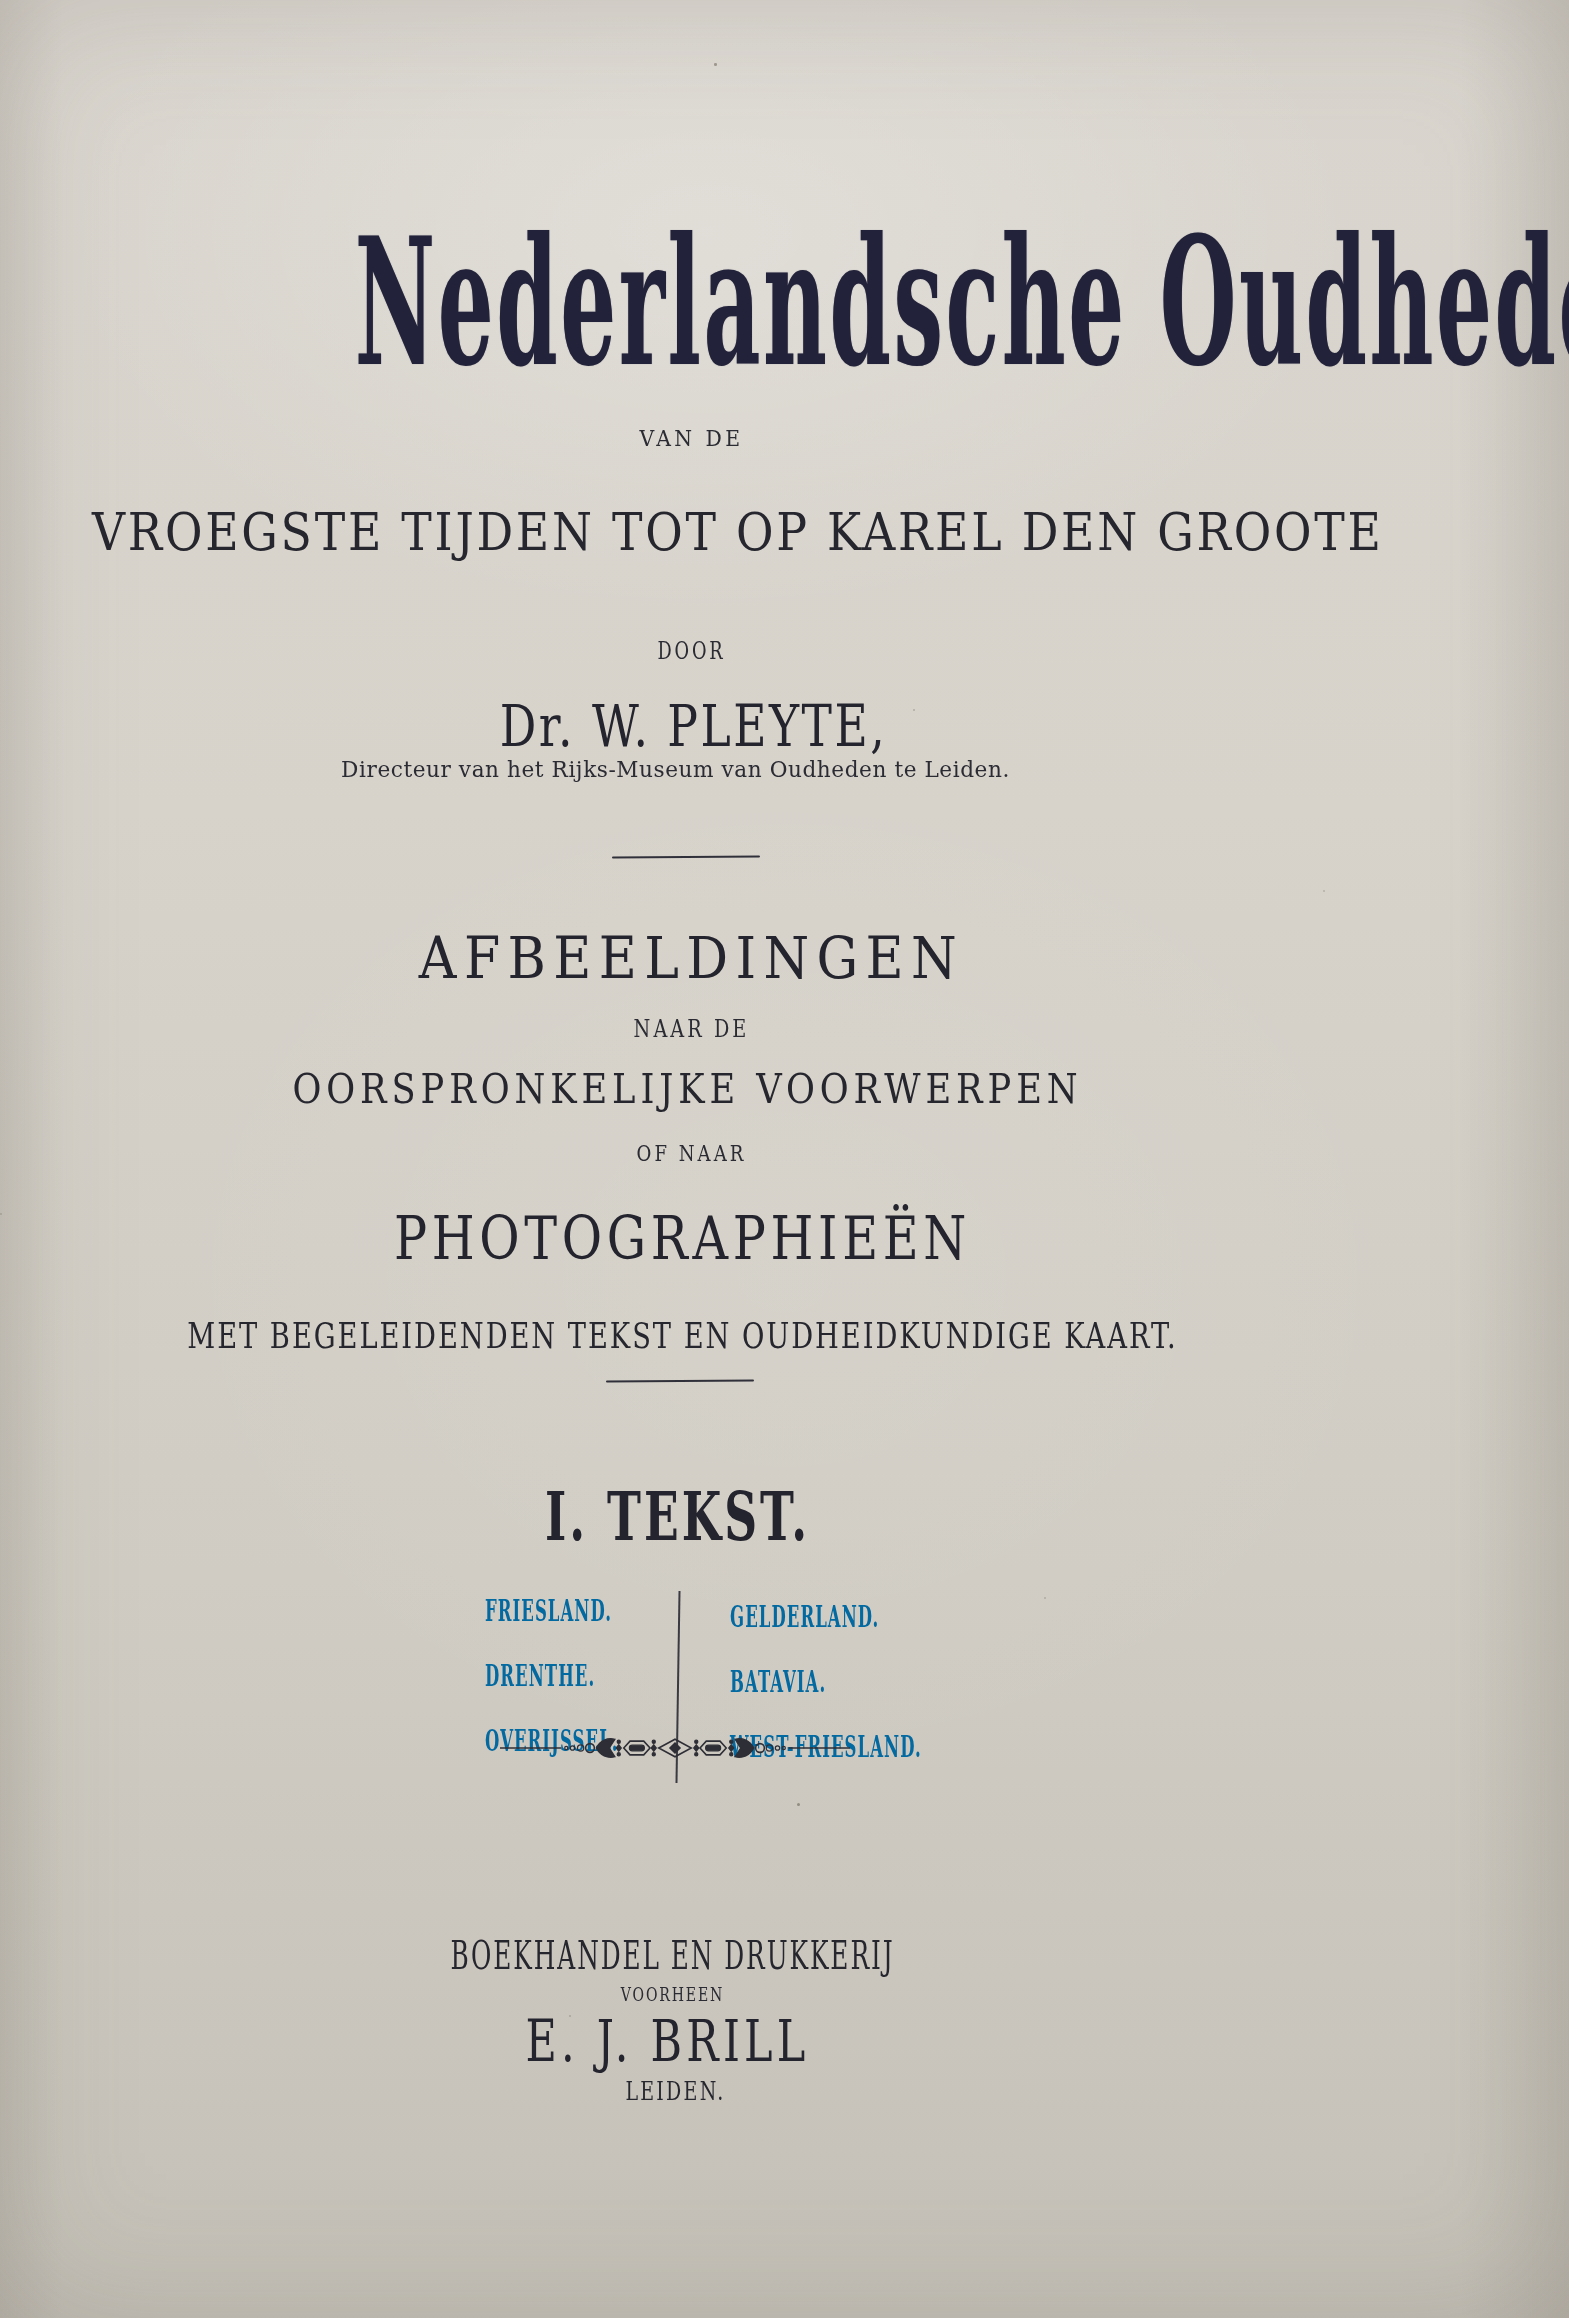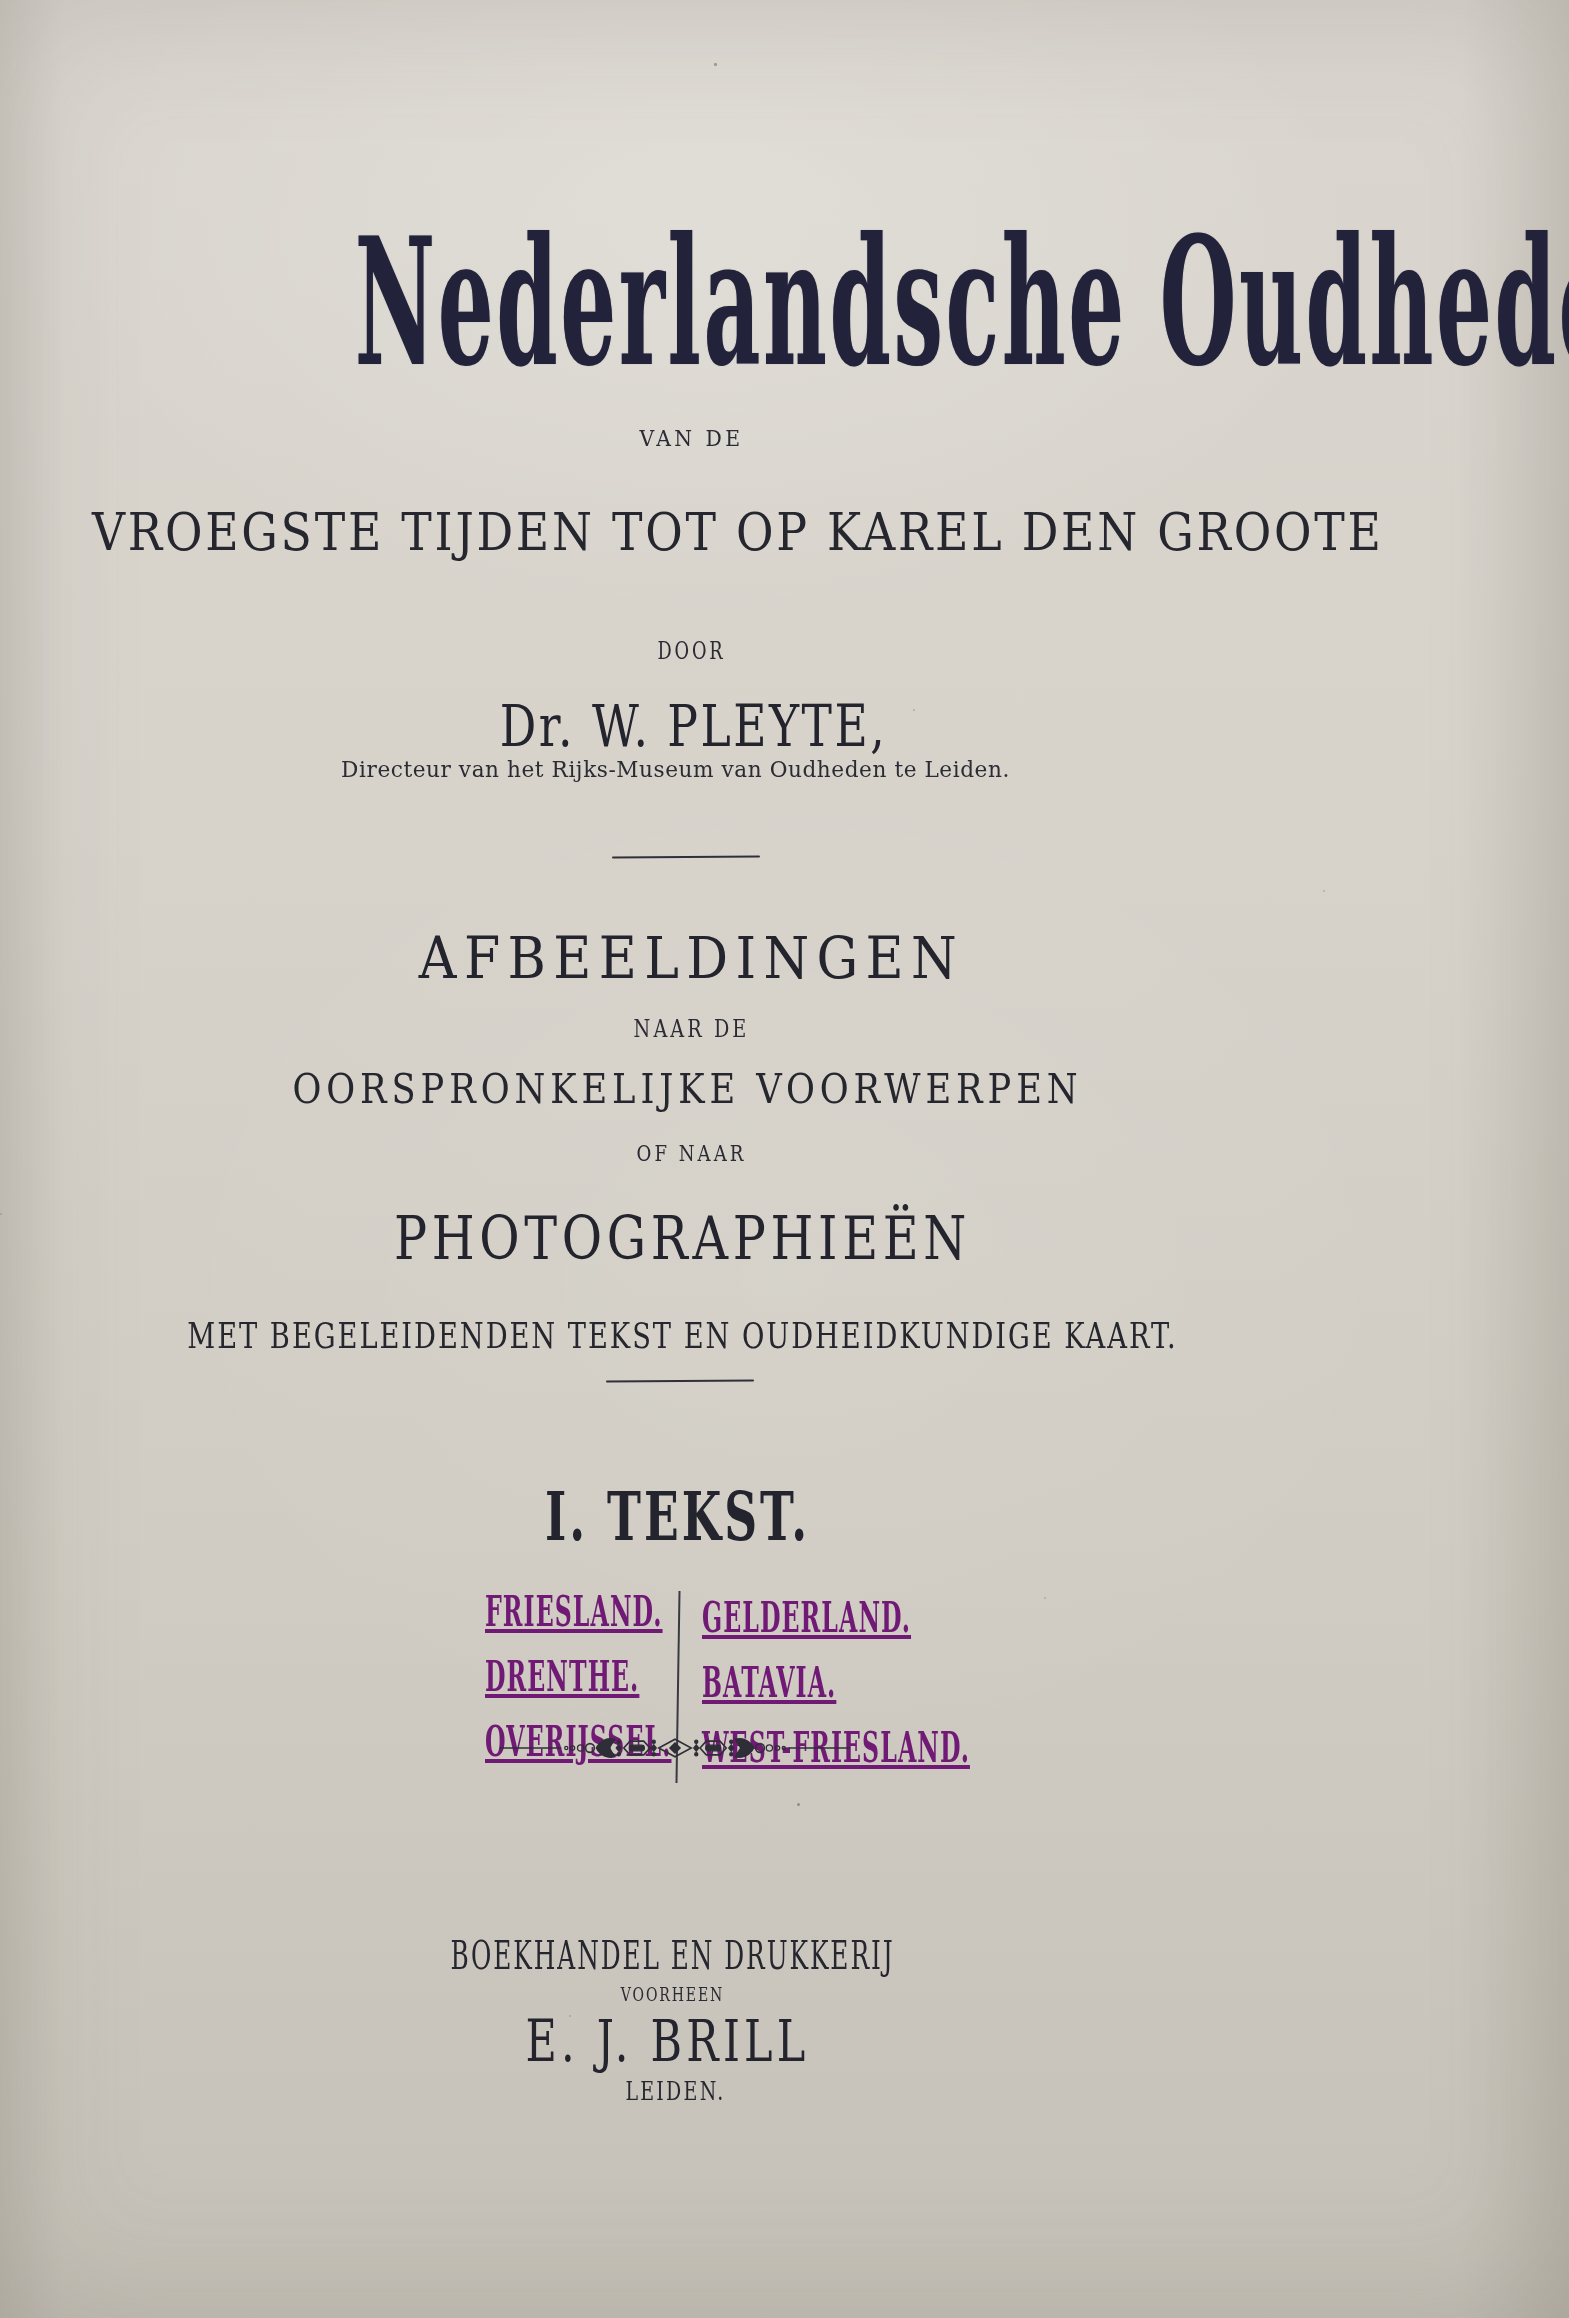--- a/index.html
+++ b/index.html
@@ -46,29 +46,29 @@
   .boekhandel{top:1931px;font-size:40px;letter-spacing:3.1px;transform:scaleX(0.62);left:-19px;color:#26262f;}
   .voorheen{top:1983px;font-size:19px;letter-spacing:2.5px;transform:scaleX(0.74);left:-19px;color:#2b2b34;}
   .brill{top:2007px;font-size:58px;letter-spacing:5.7px;transform:scaleX(0.74);left:-24.5px;color:#24242e;}
   .leiden{top:2075px;font-size:26.4px;letter-spacing:3.1px;transform:scaleX(0.72);left:-16.3px;color:#26262f;}
   
   .rule{position:absolute;background:#30303a;height:1.9px;border-radius:1.3px;}
   .rule-1{left:612px;top:856px;width:148px;transform:rotate(-0.3deg);}
   .rule-2{left:606px;top:1380px;width:148px;transform:rotate(-0.3deg);}
   
   .region-col{
-    position:absolute;color:#701a75;font-weight:bold;font-size:43px;
-    letter-spacing:1.9px;white-space:nowrap;text-decoration:underline;
+    position:absolute;color:#0369a1;font-weight:bold;font-size:30px;
+    letter-spacing:1.9px;white-space:nowrap;
   }
   .region-item{
     transform:scaleX(0.55);transform-origin:left center;
     height:52px;line-height:52px;margin-bottom:13.2px;
   }
   .regions-left{left:485px;top:1585px;}
-  .regions-right{left:702px;top:1591px;}
+  .regions-right{left:730px;top:1591px;}
   .col-divider{
     position:absolute;left:677px;top:1591px;width:1.9px;height:192px;
     background:#3a3a42;transform:rotate(0.9deg);
   }
   
   .ornament{position:absolute;left:499px;top:1723px;width:352px;height:50px;color:#2e2e36;}
   
   .speck{position:absolute;border-radius:50%;background:#6b6558;}
 </style>
 </head>

